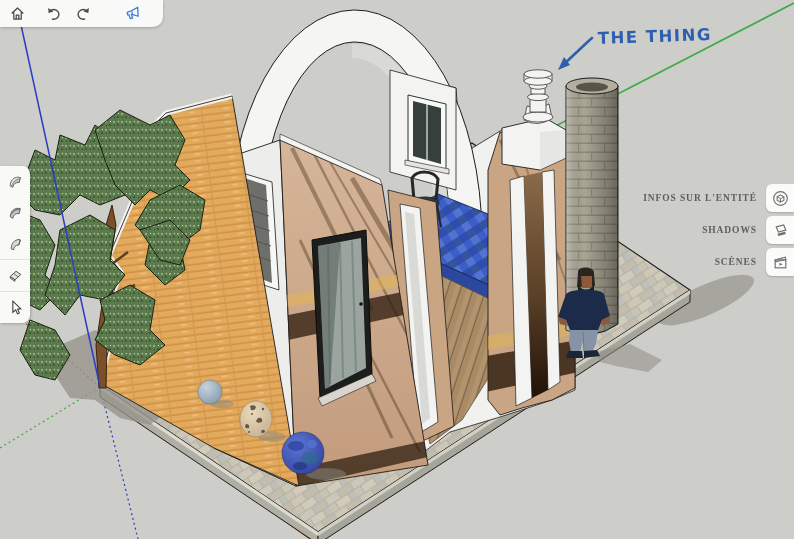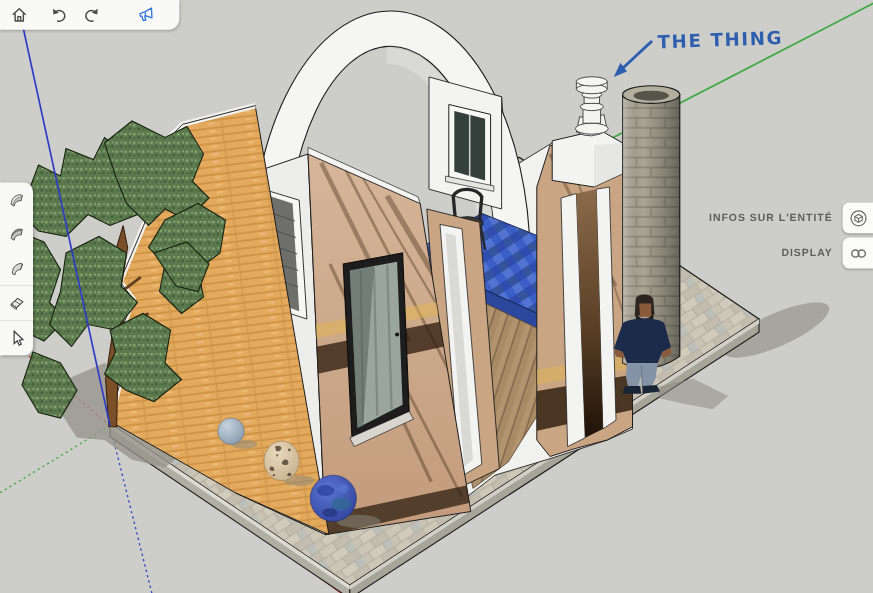--- a/index.html
+++ b/index.html
@@ -16,21 +16,21 @@
   .tbtn.redo{margin-left:4px}
   .tbtn.mega{margin-left:24px}
 
   
   .toolbar-left{position:absolute;left:0;top:166px;width:30px;background:#f9f9f8;
     border-radius:0 8px 8px 0;box-shadow:1px 1px 3px rgba(0,0,0,.22);z-index:5;}
   .ltool{width:30px;height:31px;display:flex;align-items:center;justify-content:center;cursor:pointer;}
   .ltool.sep{border-top:1px solid #e3e3e1;}
 
   
-  .right-panel{position:absolute;right:0;top:184px;display:flex;flex-direction:column;gap:4px;z-index:5;}
+  .right-panel{position:absolute;right:0;top:184px;display:flex;flex-direction:column;gap:4px;z-index:5;font-family:Liberation Serif, serif;}
   .rrow{display:flex;align-items:center;justify-content:flex-end;height:28px;cursor:pointer;}
   .rlabel{font-size:9.5px;font-weight:700;letter-spacing:.9px;color:#5e5e5e;margin-right:9px;white-space:nowrap;}
   .rbtn{width:28px;height:28px;background:#fbfbfa;border-radius:6px 0 0 6px;box-shadow:0 1px 2px rgba(0,0,0,.2);
         display:flex;align-items:center;justify-content:center;}
 </style>
 </head>
 <body>
 
 <div class="app">
 
@@ -414,23 +414,35 @@
     <span class="rlabel">INFOS SUR L'ENTITÉ</span>
     <span class="rbtn">
       <svg width="17" height="17" viewBox="0 0 16 16">
         <circle cx="8" cy="8" r="6.4" fill="none" stroke="#6f6f6f" stroke-width="1.1"></circle>
         <polygon points="8,4.6 11.2,6.4 11.2,9.6 8,11.4 4.8,9.6 4.8,6.4" fill="none" stroke="#6f6f6f" stroke-width="1"></polygon>
         <path d="M4.8,6.4 L8,8.2 L11.2,6.4 M8,8.2 L8,11.4" fill="none" stroke="#6f6f6f" stroke-width=".9"></path>
       </svg>
     </span>
   </div>
   <div class="rrow">
-    <span class="rlabel">DISPLAY</span>
+    <span class="rlabel">SHADOWS</span>
     <span class="rbtn">
       <svg width="17" height="17" viewBox="0 0 16 16">
-        <circle cx="5.3" cy="8" r="3.1" fill="none" stroke="#6f6f6f" stroke-width="1.2"></circle>
-        <circle cx="10.7" cy="8" r="3.1" fill="none" stroke="#6f6f6f" stroke-width="1.2"></circle>
+        <polygon points="4,4.6 11,2.8 13,7.6 6,9.4" fill="none" stroke="#6f6f6f" stroke-width="1.1"></polygon>
+        <polygon points="5,11 12.2,9.2 13.2,11.4 6,13.2" fill="#6f6f6f"></polygon>
       </svg>
     </span>
   </div>
+  <div class="rrow">
+    <span class="rlabel">SCÈNES</span>
+    <span class="rbtn">
+      <svg width="17" height="17" viewBox="0 0 16 16">
+        <rect x="3" y="5.6" width="10" height="7.4" fill="none" stroke="#6f6f6f" stroke-width="1.1"></rect>
+        <polygon points="3,5.6 12.6,3 13,5 3.4,7.4" fill="none" stroke="#6f6f6f" stroke-width="1"></polygon>
+        <line x1="5.4" y1="5" x2="6.4" y2="3.9" stroke="#6f6f6f" stroke-width=".8"></line>
+        <line x1="8.4" y1="4.3" x2="9.4" y2="3.2" stroke="#6f6f6f" stroke-width=".8"></line>
+        <polygon points="7,8.2 10,9.6 7,11" fill="#6f6f6f"></polygon>
+      </svg>
+    </span>
+  </div>
 </div>
 
 </div>
 
 </body></html>

